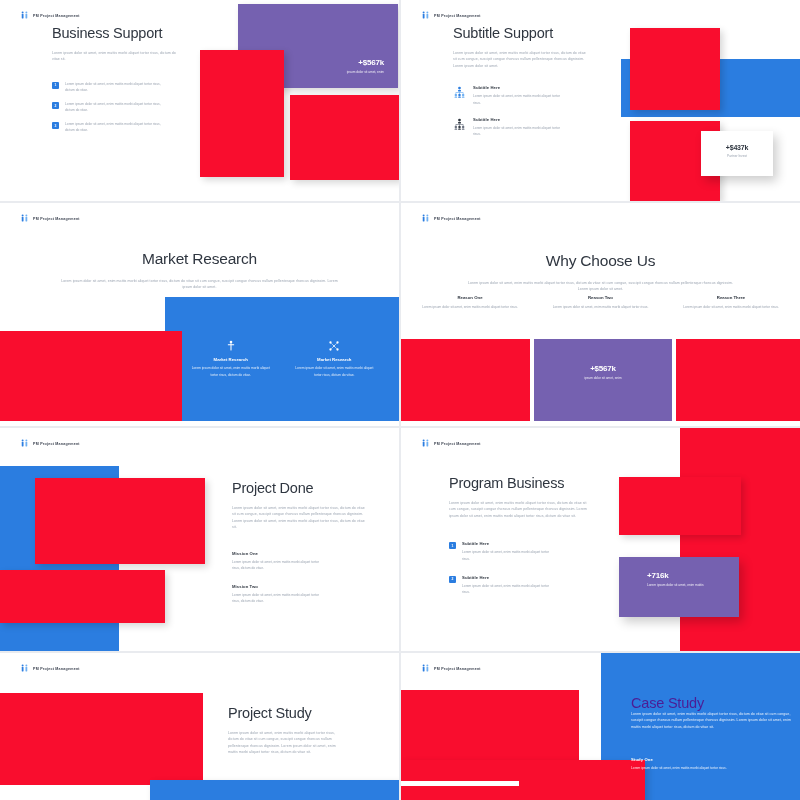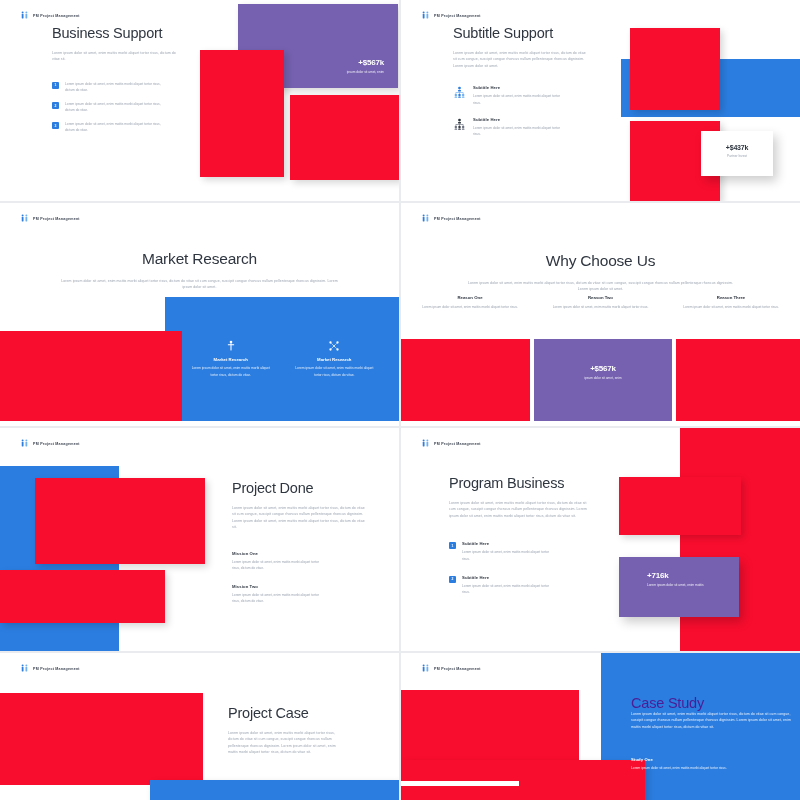--- a/index.html
+++ b/index.html
@@ -355,21 +355,21 @@
         <circle cx="17" cy="4" r="2.6" fill="#6fb0f2"></circle>
           <rect x="14.6" y="8" width="4.8" height="12" rx="1.2" fill="#6fb0f2"></rect>
       </svg>
       <span class="logo-text">PM Project Management</span>
     </div>
 
     <div class="rect red" style="left:0;top:40px;width:203px;height:92px;"></div>
     <div class="rect blue shadow-sm" style="left:150px;top:127px;width:249px;height:26px;"></div>
 
     <div style="position:absolute;left:228px;top:40px;width:150px;">
-      <div class="h1">Project Case</div>
+      <div class="h1">Project Study</div>
       <div class="body-txt" style="margin-top:9px;width:118px;">Lorem ipsum dolor sit amet, enim mattis morbi aliquet tortor risus, dictum do vitae sit cum congue, suscipit congue rhoncus nullam pellentesque rhoncus dignissim. Lorem ipsum dolor sit amet, enim mattis morbi aliquet tortor risus, dictum do vitae sit.</div>
     </div>
   </div>
 
   <div class="slide">
     <div class="logo">
       <svg class="logo-mark" viewBox="0 0 24 24">
         <circle cx="7" cy="4" r="2.6" fill="#2b7de0"></circle>
           <rect x="4.6" y="8" width="4.8" height="12" rx="1.2" fill="#2b7de0"></rect>
         <circle cx="17" cy="4" r="2.6" fill="#6fb0f2"></circle>

